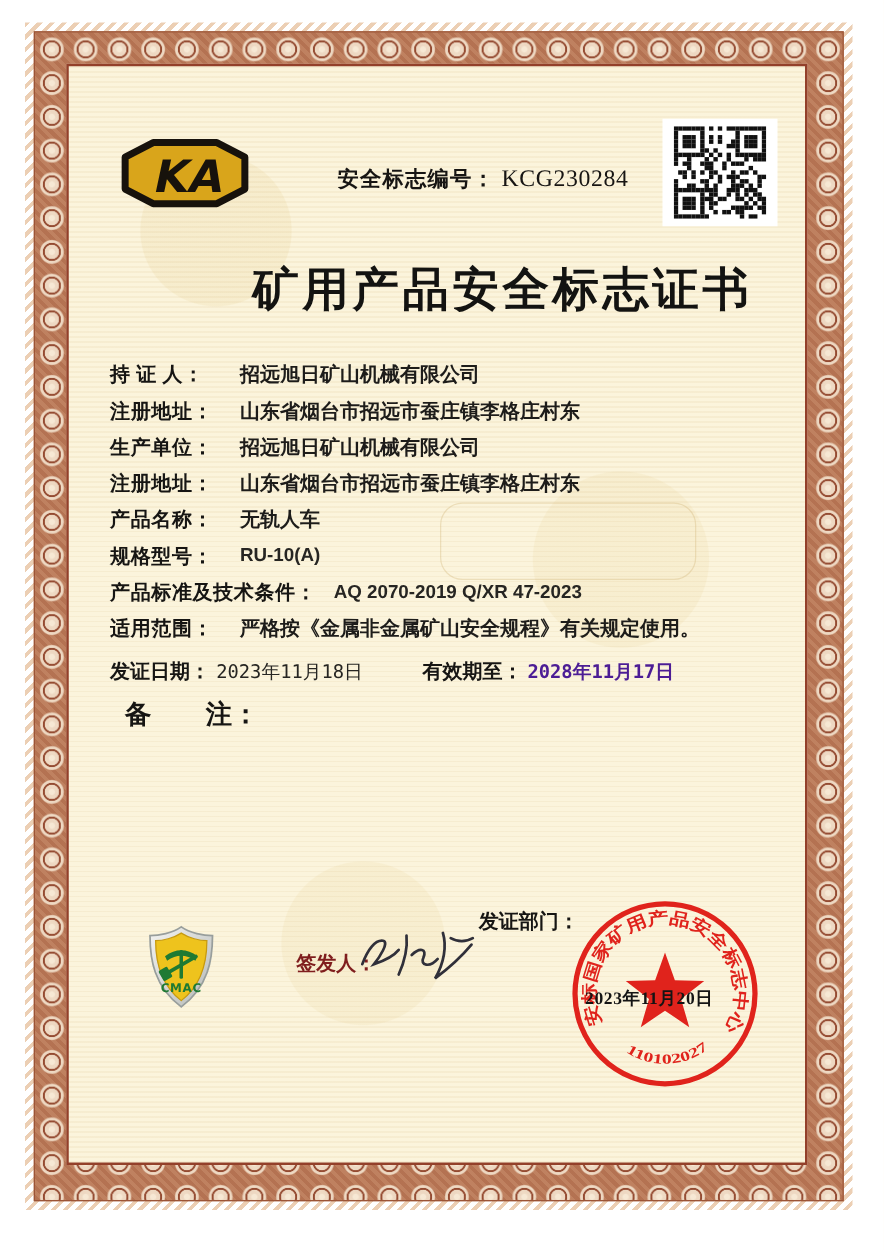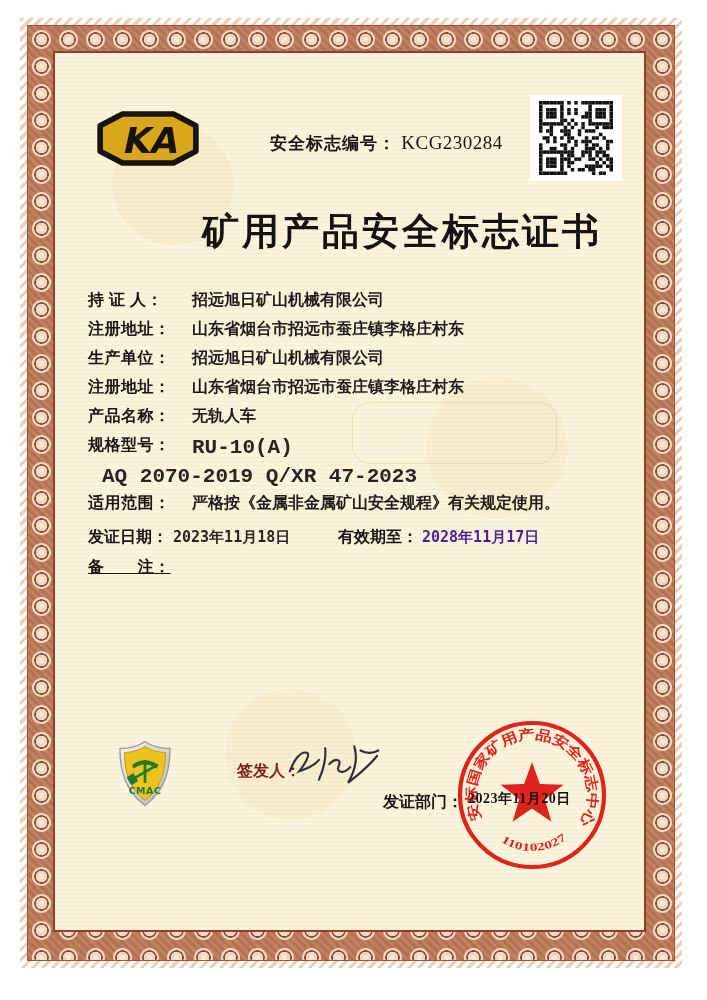--- a/index.html
+++ b/index.html
@@ -36,40 +36,40 @@
 
   
   .title{position:absolute;left:53px;top:207px;width:676px;text-align:center;
     font-size:37px;font-weight:700;color:#131311;letter-spacing:3px;margin-left:11px;}
 
   
   .rows{position:absolute;left:88px;top:290px;width:545px;}
   .row{display:flex;align-items:flex-start;height:29px;font-size:16px;color:#161513;white-space:nowrap;}
   .lbl{font-weight:700;min-width:85px;letter-spacing:0.5px;}
   .val{font-weight:600;margin-left:19px;color:#1d1c1a;}
-  .val.mono{font-family:Liberation Mono, monospace;font-weight:700;font-size:21px;margin-top:1px;color:#262522;}
+  .val.mono{font-family:Liberation Sans, sans-serif;font-weight:700;font-size:15px;margin-top:1px;color:#262522;}
   .val.gap{margin-left:14px;}
   .daterow{position:absolute;left:88px;top:527px;display:flex;font-size:16px;white-space:nowrap;color:#161513;}
   .daterow .l1{font-weight:700;width:85px;}
-  .daterow .v1{width:165px;font-family:"DejaVu Sans Mono",monospace;font-weight:700;font-size:15px;padding-top:1px;color:#262522;}
+  .daterow .v1{width:165px;font-family:"DejaVu Sans Mono",monospace;font-weight:400;font-size:15px;padding-top:1px;color:#262522;}
   .daterow .l2{font-weight:700;width:84px;}
   .daterow .v2{font-family:"DejaVu Sans Mono",monospace;font-weight:700;font-size:15px;padding-top:1px;color:#4c1d95;}
-  .remarkrow{position:absolute;left:88px;top:557px;display:flex;font-size:16px;color:#161513;text-decoration:underline;}
+  .remarkrow{position:absolute;left:100px;top:557px;display:flex;font-size:21px;color:#161513;}
   .remarkrow .lbl{min-width:85px;}
   .remarkrow .val{width:452px;white-space:normal;line-height:20px;font-weight:700;}
 
   
   .para{position:absolute;left:88px;top:643px;width:538px;font-size:15.5px;line-height:19.2px;
     font-weight:700;color:#171614;text-indent:2em;text-align:justify;}
 
   
   .cmac{position:absolute;left:117px;top:740px;width:56px;height:68px;}
   .signer{position:absolute;left:237px;top:761px;font-size:16px;font-weight:700;color:#7f1d1d;white-space:nowrap;}
   .sign{position:absolute;left:283px;top:737px;width:100px;height:52px;}
-  .dept{position:absolute;left:383px;top:792px;font-size:16px;font-weight:700;color:#161513;white-space:nowrap;}
+  .dept{position:absolute;left:383px;top:727px;font-size:16px;font-weight:700;color:#161513;white-space:nowrap;}
   .seal{position:absolute;left:452px;top:715px;width:160px;height:160px;}
   .stamp-date{position:absolute;left:468px;top:790px;font-size:14px;font-weight:700;color:#141414;letter-spacing:0.5px;white-space:nowrap;text-align:right;}
 </style>
 </head>
 <body>
 
 <div class="page">
   <div class="fringe"></div>
   <div class="ornate"></div>
   <div class="paper"></div>
@@ -339,20 +339,21 @@
     </div>
     <div class="row">
       <span class="lbl">产品名称：</span>
       <span class="val">无轨人车</span>
     </div>
     <div class="row">
       <span class="lbl">规格型号：</span>
       <span class="val mono">RU-10(A)</span>
     </div>
     <div class="row">
+      <span class="lbl">产品标准及技术条件：</span>
       <span class="val mono gap">AQ 2070-2019 Q/XR 47-2023</span>
     </div>
     <div class="row">
       <span class="lbl">适用范围：</span>
       <span class="val">严格按《金属非金属矿山安全规程》有关规定使用。</span>
     </div>
   </div>
 
   <div class="daterow">
     <span class="l1">发证日期：</span>

